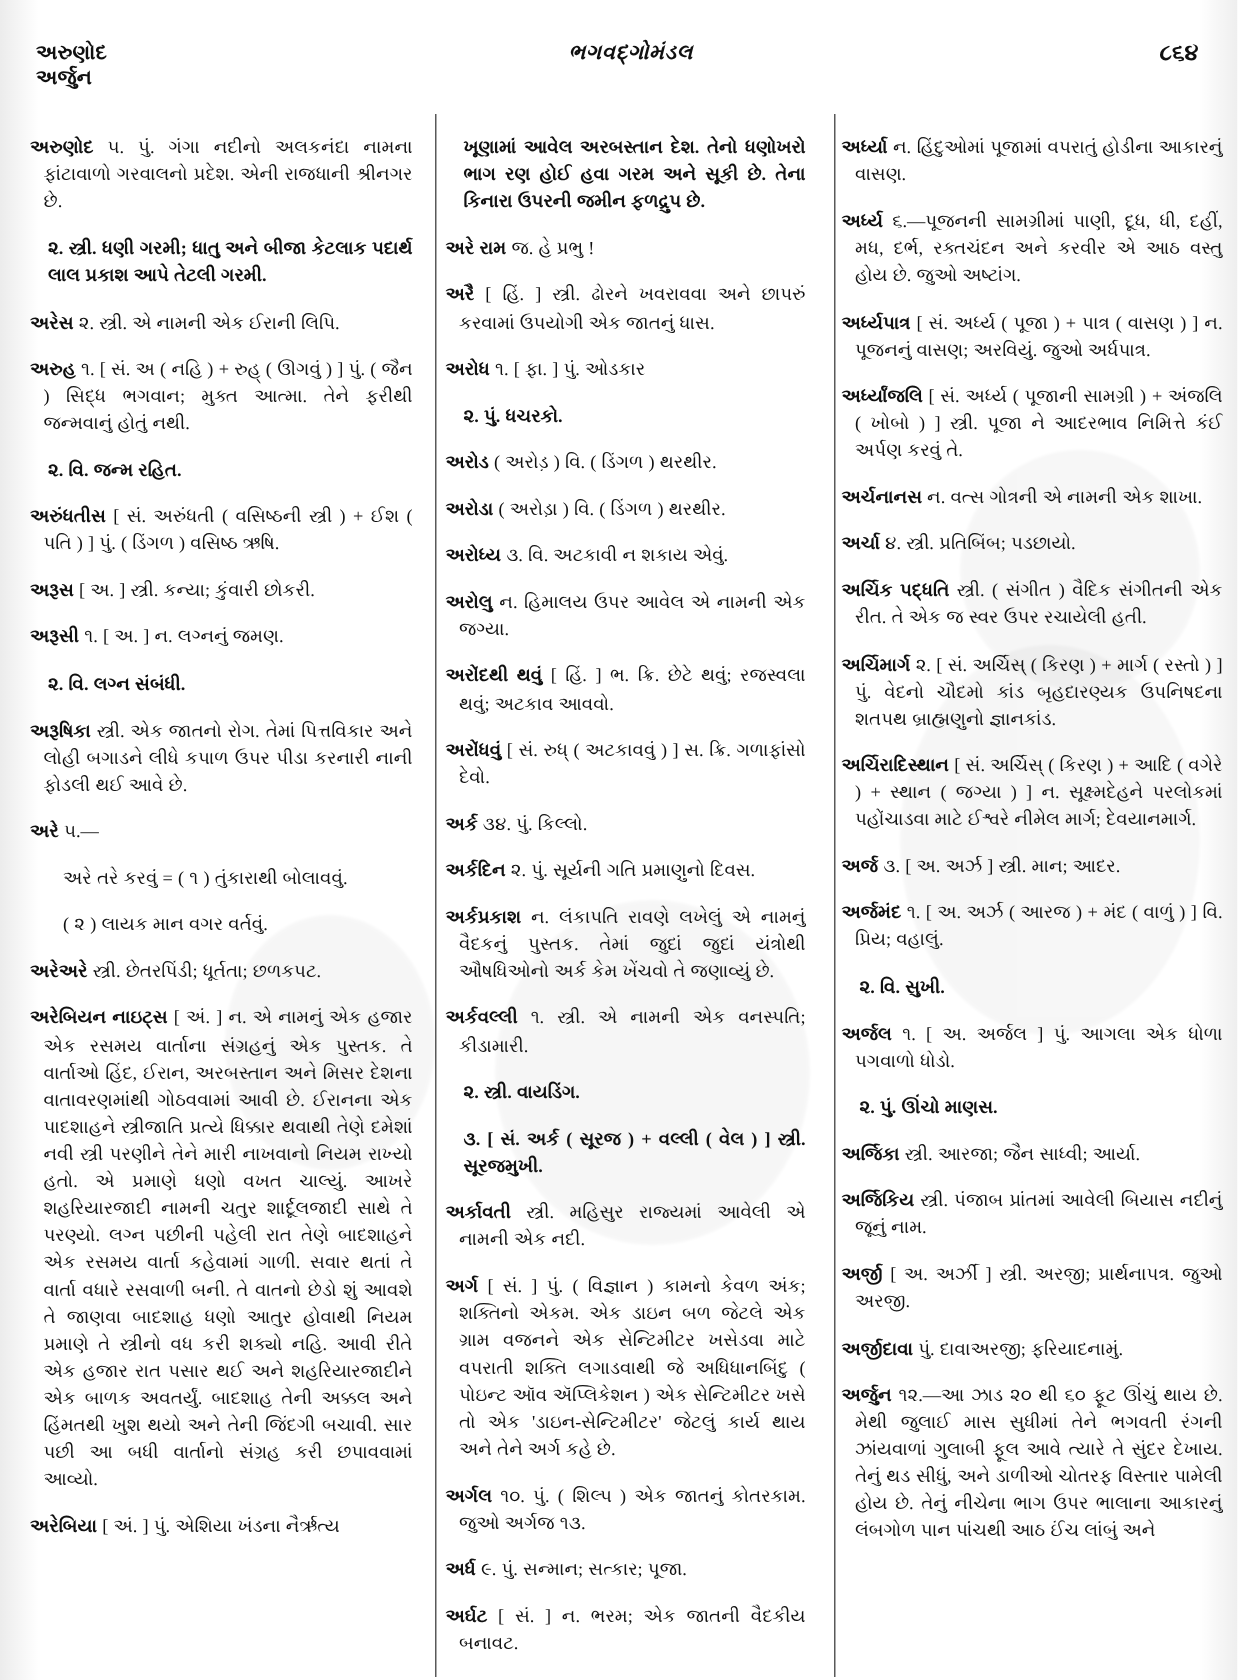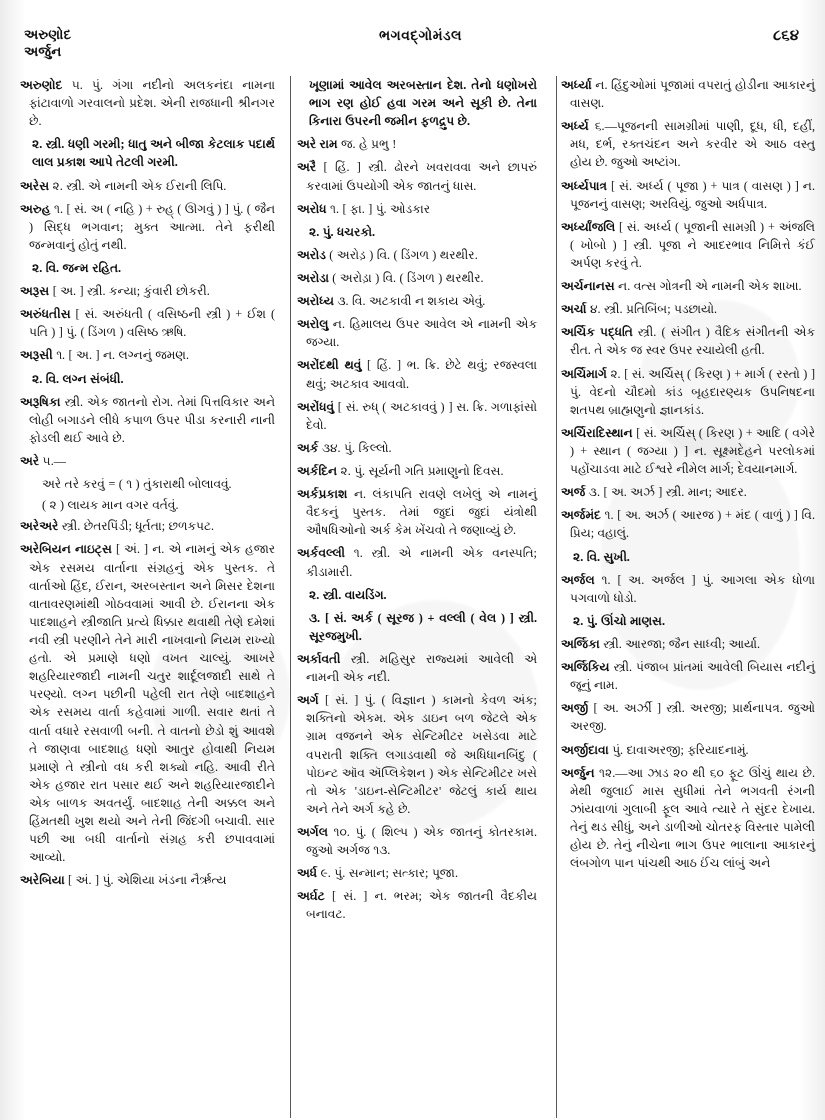--- a/index.html
+++ b/index.html
@@ -57,20 +57,21 @@
   }
   .head-left div { white-space: nowrap; }
   .head-center {
     position: absolute;
     left: 0; right: 0;
     top: 2px;
     text-align: center;
     font-weight: bold;
     font-size: 14px;
     letter-spacing: .4px;
+    font-style: italic;
   }
   .head-right {
     position: absolute;
     right: 22px;
     top: 1px;
     font-weight: bold;
     font-size: 15px;
   }
 
   
@@ -96,21 +97,21 @@
     bottom: 0;
     width: 1px;
     background: #2a2a2a;
     opacity: .78;
   }
   .rule-a { left: 270px; }
   .rule-b { left: 536px; }
 
   
   .entry {
-    margin: 0 0 5px 0;
+    margin: 13px 0 5px 0;
     text-indent: -9px;
     padding-left: 9px;
     text-align: justify;
     text-justify: inter-word;
     word-spacing: .4px;
   }
   .entry.sub {
     text-indent: 0;
     padding-left: 12px;
     font-weight: bold;
@@ -148,22 +149,22 @@
   <div class="columns">
     <div class="rule rule-a"></div>
     <div class="rule rule-b"></div>
 
     <div class="col col-1" id="col-0">
         <p class="entry"><span class="hw">અરુણોદ</span><span> ૫. પું. ગંગા નદીનો અલકનંદા નામના ફાંટાવાળો ગરવાલનો પ્રદેશ. એની રાજધાની શ્રીનગર છે.</span></p>
         <p class="entry sub"><span>૨. સ્ત્રી. ધણી ગરમી; ધાતુ અને બીજા કેટલાક પદાર્થ લાલ પ્રકાશ આપે તેટલી ગરમી.</span></p>
         <p class="entry"><span class="hw">અરેસ</span><span> ૨. સ્ત્રી. એ નામની એક ઈરાની લિપિ.</span></p>
         <p class="entry"><span class="hw">અરુહ</span><span> ૧. [ સં. અ ( નહિ ) + રુહ્ ( ઊગવું ) ] પું. ( જૈન ) સિદ્ધ ભગવાન; મુક્ત આત્મા. તેને ફરીથી જન્મવાનું હોતું નથી.</span></p>
         <p class="entry sub"><span>૨. વિ. જન્મ રહિત.</span></p>
+        <p class="entry"><span class="hw">અરુંધતીસ</span><span> [ સં. અરુંધતી ( વસિષ્ઠની સ્ત્રી ) + ઈશ ( પતિ ) ] પું. ( ડિંગળ ) વસિષ્ઠ ઋષિ.</span></p>
         <p class="entry"><span class="hw">અરૂસ</span><span> [ અ. ] સ્ત્રી. કન્યા; કુંવારી છોકરી.</span></p>
-        <p class="entry"><span class="hw">અરુંધતીસ</span><span> [ સં. અરુંધતી ( વસિષ્ઠની સ્ત્રી ) + ઈશ ( પતિ ) ] પું. ( ડિંગળ ) વસિષ્ઠ ઋષિ.</span></p>
         <p class="entry"><span class="hw">અરૂસી</span><span> ૧. [ અ. ] ન. લગ્નનું જમણ.</span></p>
         <p class="entry sub"><span>૨. વિ. લગ્ન સંબંધી.</span></p>
         <p class="entry"><span class="hw">અરૂષિકા</span><span> સ્ત્રી. એક જાતનો રોગ. તેમાં પિત્તવિકાર અને લોહી બગાડને લીધે કપાળ ઉપર પીડા કરનારી નાની ફોડલી થઈ આવે છે.</span></p>
         <p class="entry"><span class="hw">અરે</span><span> ૫.—</span></p>
         <p class="entry blockquote"><span>અરે તરે કરવું = ( ૧ ) તુંકારાથી બોલાવવું.</span></p>
         <p class="entry blockquote"><span>( ૨ ) લાયક માન વગર વર્તવું.</span></p>
         <p class="entry"><span class="hw">અરેઅરે</span><span> સ્ત્રી. છેતરપિંડી; ધૂર્તતા; છળકપટ.</span></p>
         <p class="entry"><span class="hw">અરેબિયન નાઇટ્સ</span><span> [ અં. ] ન. એ નામનું એક હજાર એક રસમય વાર્તાના સંગ્રહનું એક પુસ્તક. તે વાર્તાઓ હિંદ, ઈરાન, અરબસ્તાન અને મિસર દેશના વાતાવરણમાંથી ગોઠવવામાં આવી છે. ઈરાનના એક પાદશાહને સ્ત્રીજાતિ પ્રત્યે ધિક્કાર થવાથી તેણે દમેશાં નવી સ્ત્રી પરણીને તેને મારી નાખવાનો નિયમ રાખ્યો હતો. એ પ્રમાણે ધણો વખત ચાલ્યું. આખરે શહરિયારજાદી નામની ચતુર શાર્દૂલજાદી સાથે તે પરણ્યો. લગ્ન પછીની પહેલી રાત તેણે બાદશાહને એક રસમય વાર્તા કહેવામાં ગાળી. સવાર થતાં તે વાર્તા વધારે રસવાળી બની. તે વાતનો છેડો શું આવશે તે જાણવા બાદશાહ ધણો આતુર હોવાથી નિયમ પ્રમાણે તે સ્ત્રીનો વધ કરી શક્યો નહિ. આવી રીતે એક હજાર રાત પસાર થઈ અને શહરિયારજાદીને એક બાળક અવતર્યું. બાદશાહ તેની અક્કલ અને હિંમતથી ખુશ થયો અને તેની જિંદગી બચાવી. સાર પછી આ બધી વાર્તાનો સંગ્રહ કરી છપાવવામાં આવ્યો.</span></p>
         <p class="entry"><span class="hw">અરેબિયા</span><span> [ અં. ] પું. એશિયા ખંડના નૈર્ઋત્ય</span></p>
       </div>

